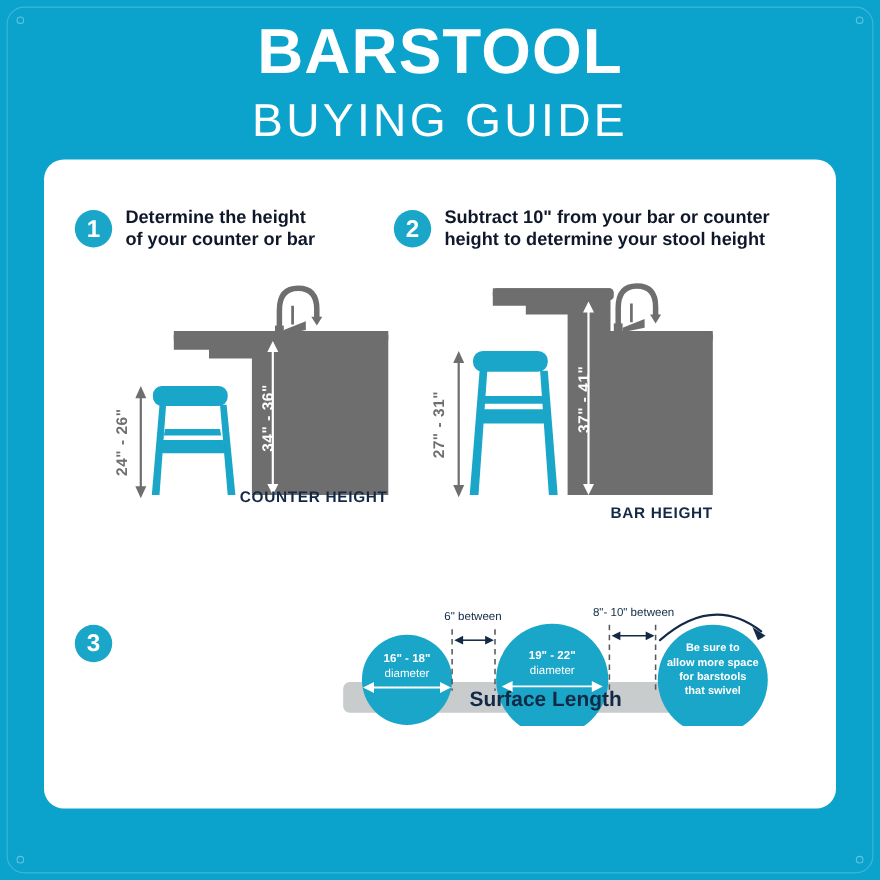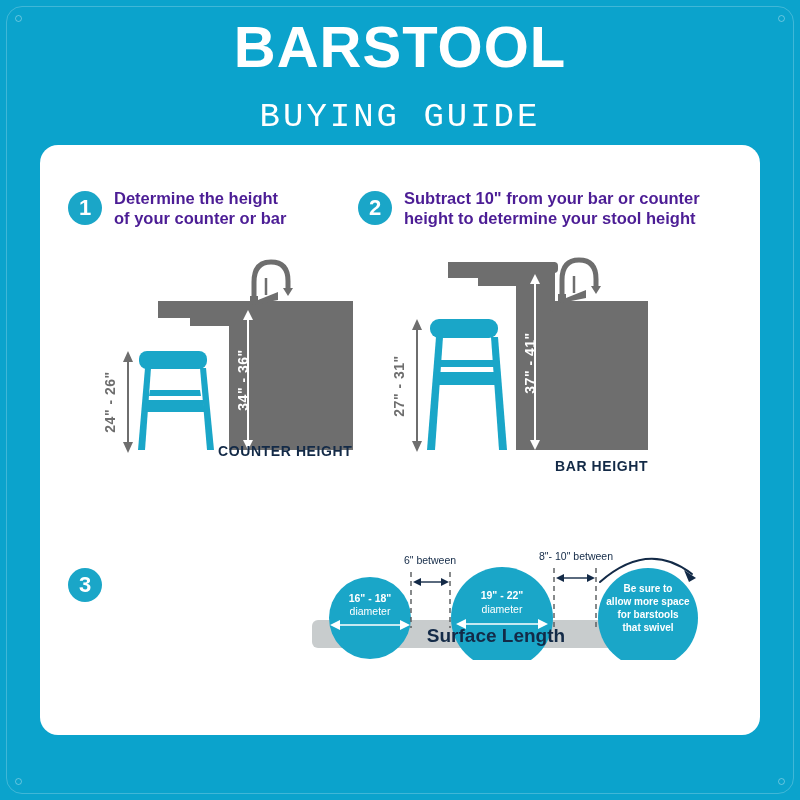--- a/index.html
+++ b/index.html
@@ -47,26 +47,26 @@
   .title-main {
     color: #ffffff;
     font-size: 58px;
     font-weight: bold;
     letter-spacing: 1px;
     line-height: 1.0;
     font-family: "Liberation Sans", sans-serif;
   }
   .title-sub {
     color: #ffffff;
-    font-size: 34px;
+    font-size: 42px;
     font-weight: normal;
     letter-spacing: 3px;
     line-height: 1.25;
-    margin-top: 20px;
-    font-family: Liberation Mono, monospace;
+    margin-top: 8px;
+    font-family: Liberation Sans, sans-serif;
   }
 
   
   .card {
     position: absolute;
     left: 40px; top: 145px;
     width: 720px; height: 590px;
     background: #ffffff;
     border-radius: 18px;
   }
@@ -85,21 +85,21 @@
     color: #ffffff;
     font-size: 22px;
     font-weight: bold;
     display: flex;
     align-items: center;
     justify-content: center;
     flex: 0 0 auto;
     font-family: "Liberation Sans", sans-serif;
   }
   .step-text {
-    color: #4c1d95;
+    color: #0f172a;
     font-size: 16.5px;
     font-weight: bold;
     line-height: 1.22;
     white-space: pre-line;
     font-family: "Liberation Sans", sans-serif;
   }
 
   #step1-head { left: 68px; top: 188px; }
   #step2-head { left: 358px; top: 188px; }
   #step3-head { left: 68px; top: 568px; }

